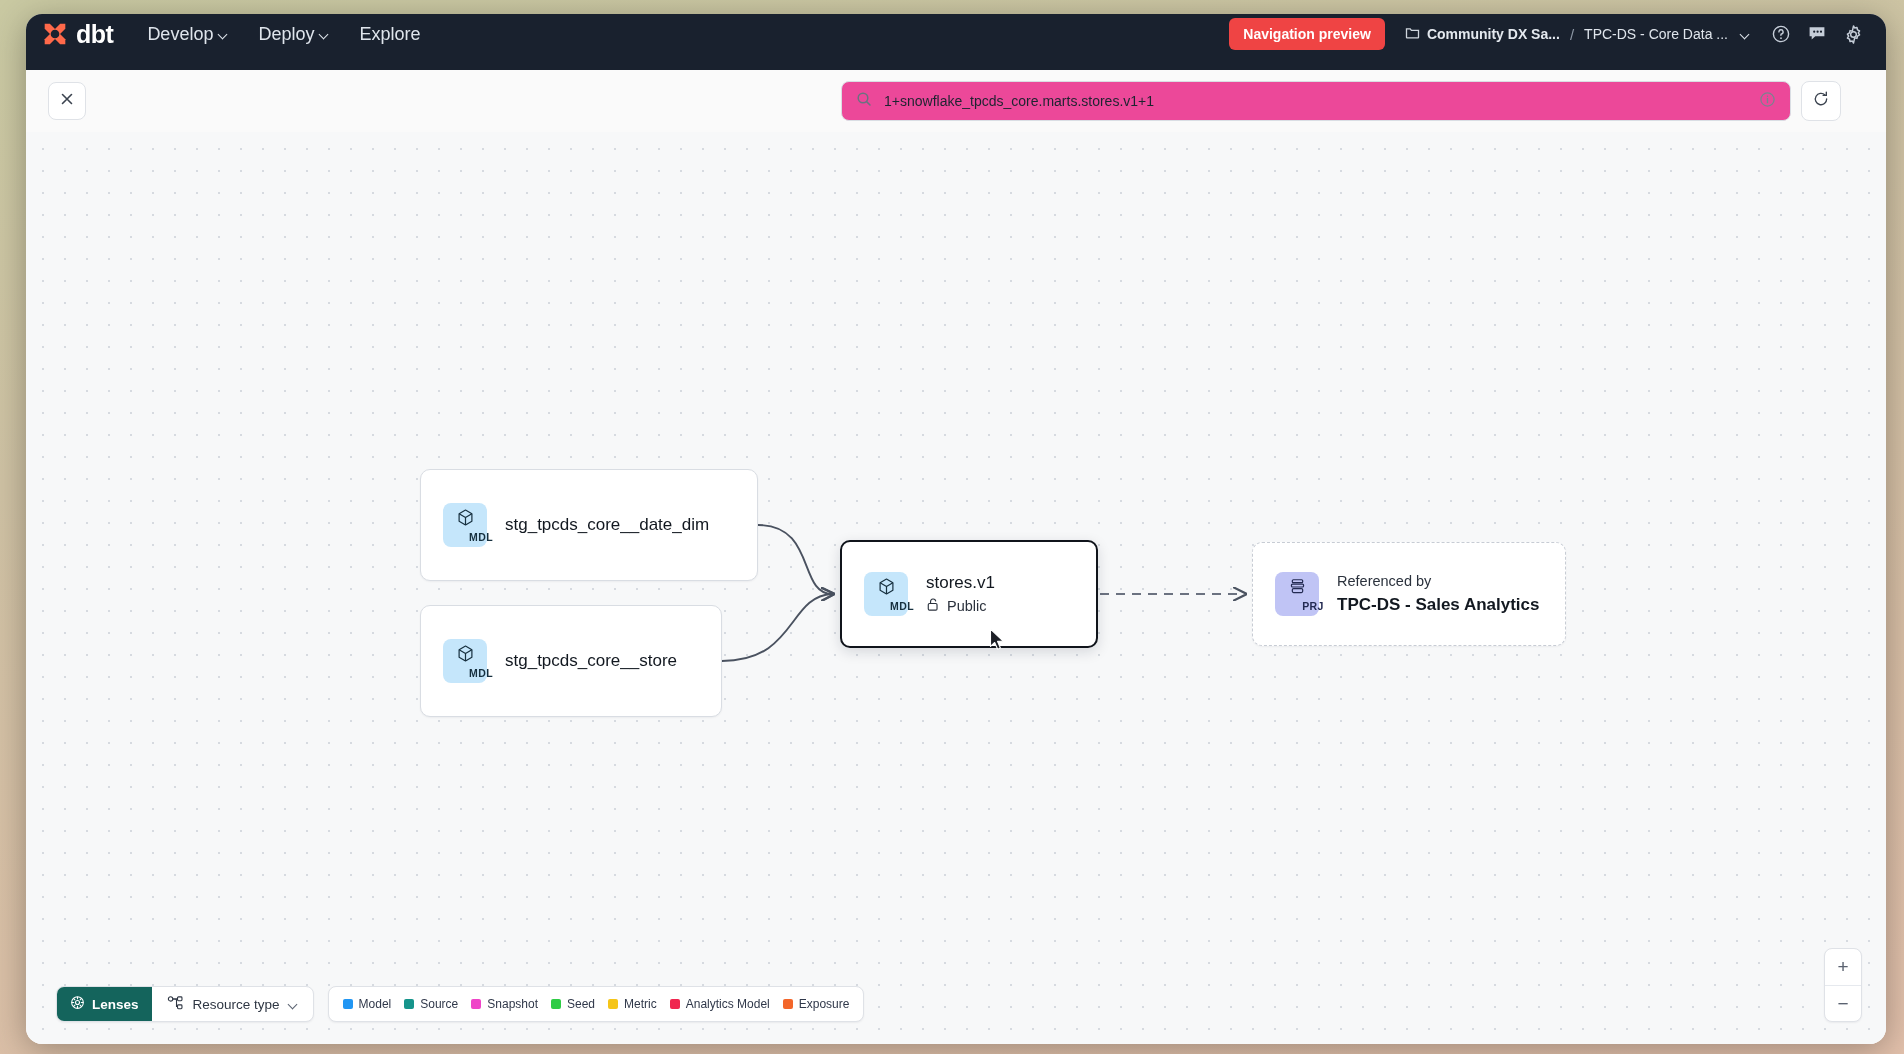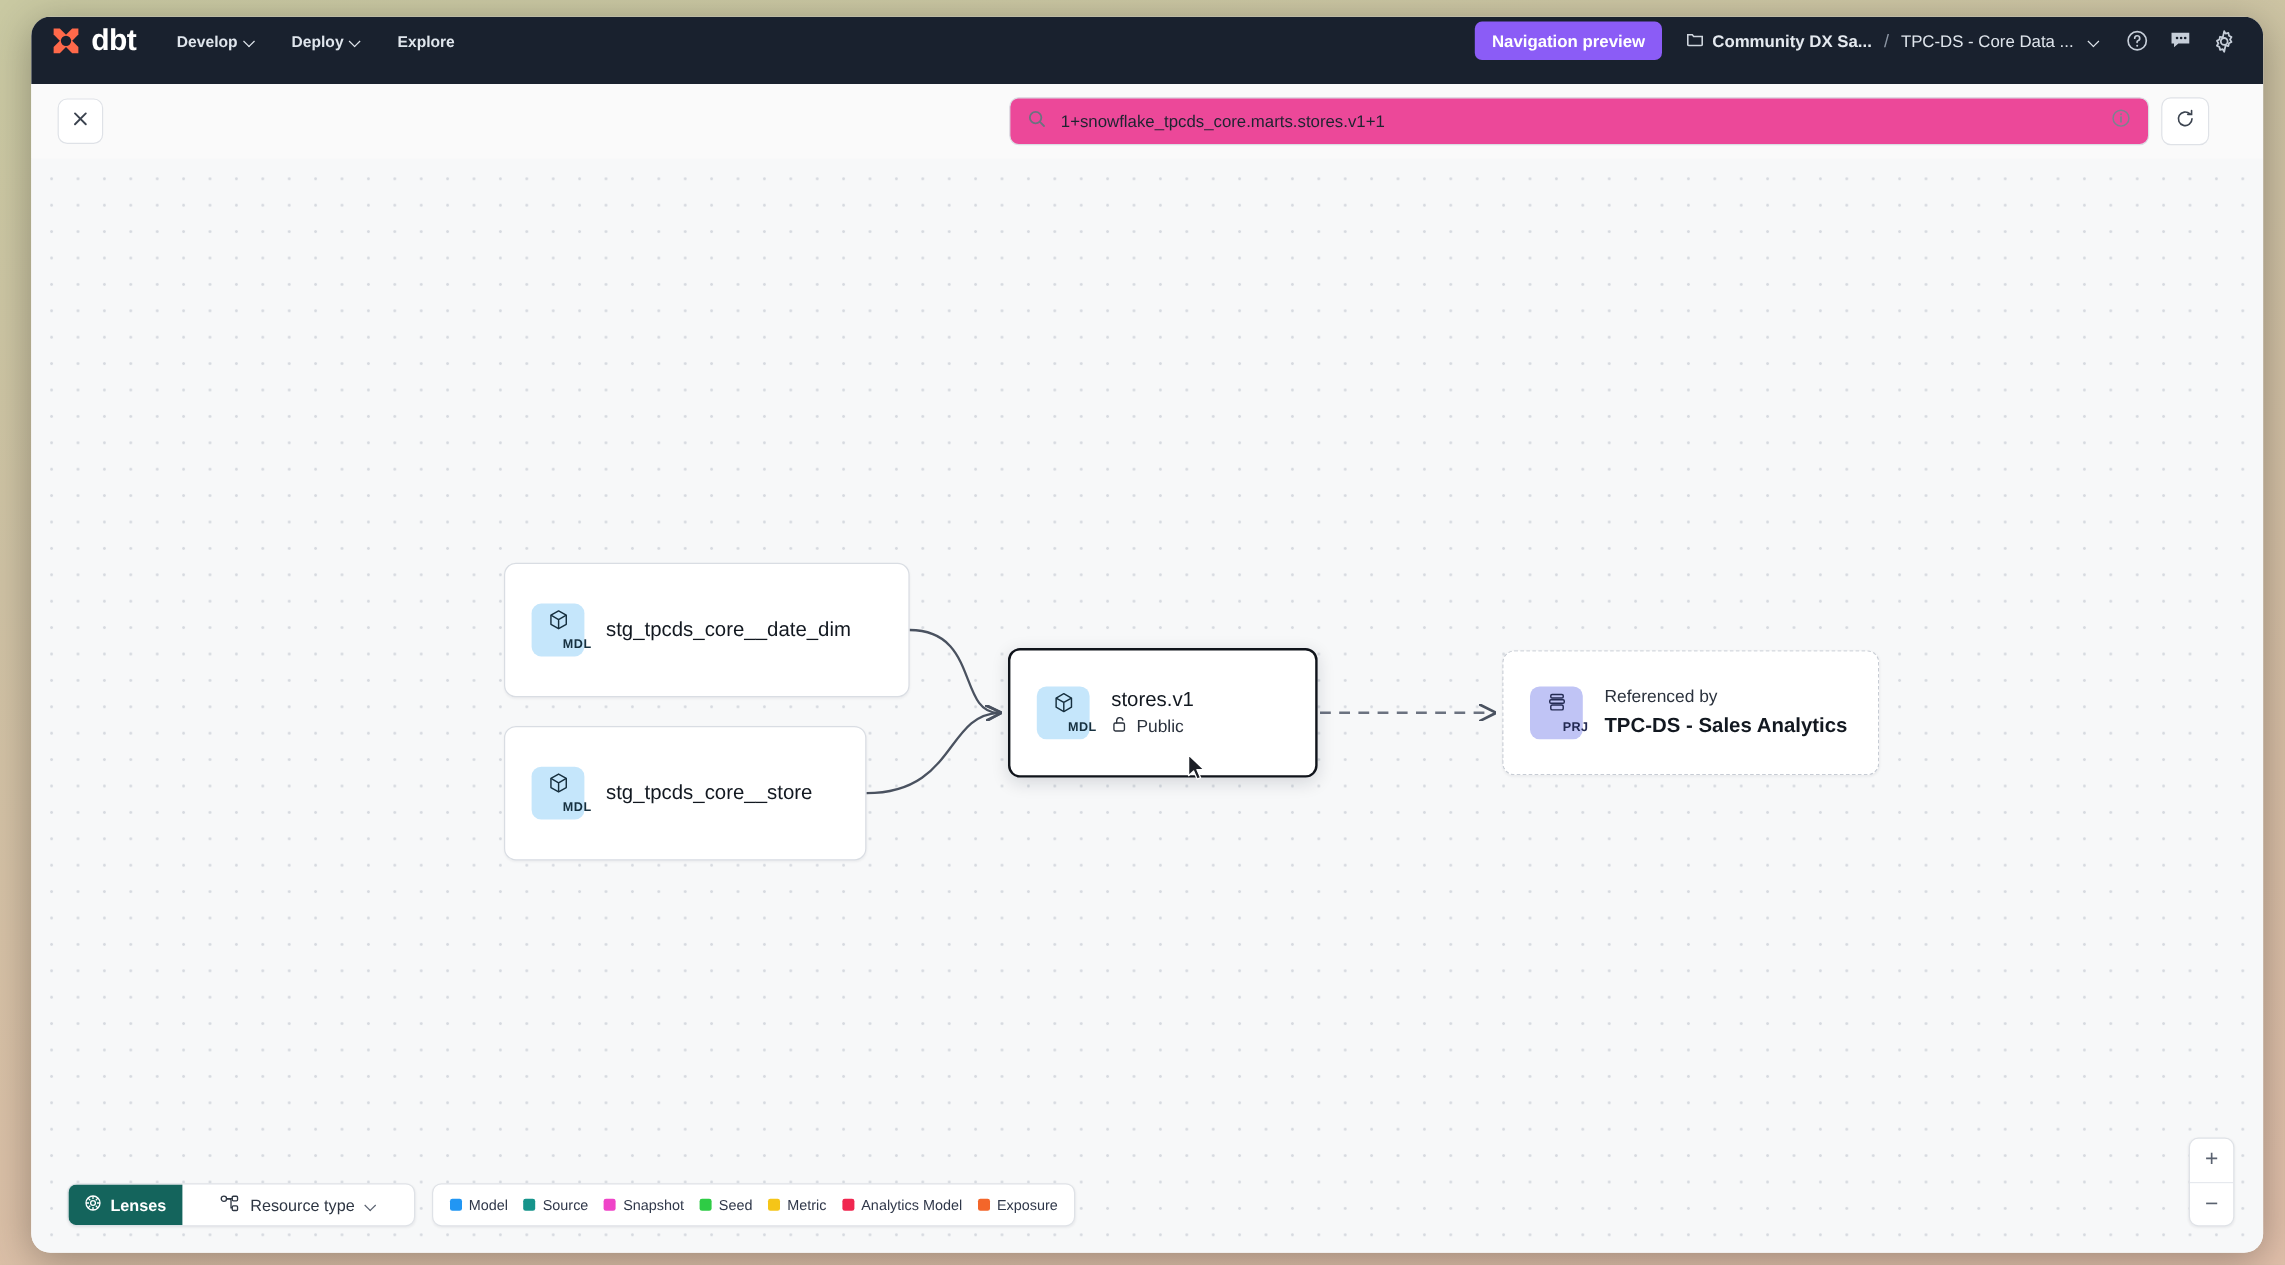--- a/index.html
+++ b/index.html
@@ -34,33 +34,33 @@
     padding: 0 18px 16px 14px;
     color: #e9edf2;
   }
   .logo-wrap { display: flex; align-items: center; gap: 6px; margin-right: 34px; }
   .logo-mark { width: 30px; height: 30px; position: relative; }
   .logo-text {
     font-size: 25px; font-weight: bold; color: #fff; letter-spacing: -.5px;
     line-height: 1;
   }
   .nav-item {
-    font-size: 13px; font-weight: bold; color: #dfe5ec;
+    font-size: 18px; font-weight: normal; color: #dfe5ec;
     margin-right: 30px; display: flex; align-items: center; gap: 6px;
     cursor: pointer; white-space: nowrap;
   }
   .chev { display:inline-block; width: 9px; height: 9px; position: relative; }
   .chev:before{
     content:""; position:absolute; left:0; top:1px;
     width:6px;height:6px; border-right:1.6px solid currentColor;border-bottom:1.6px solid currentColor;
     transform: rotate(45deg);
   }
   #topnav .spacer { flex: 1; }
   .nav-preview-btn {
-    background: #8b5cf6; color: #ffffff;
+    background: #ef4444; color: #ffffff;
     font-size: 14px; font-weight: bold;
     padding: 8px 14px; border-radius: 6px; cursor: pointer;
     margin-right: 20px; white-space: nowrap;
   }
   .crumb {
     display:flex; align-items:center; gap:7px;
     font-size: 14px; font-weight: bold; color: #e4e9ef;
     cursor: pointer; white-space: nowrap;
   }
   .crumb-sep { color: #8e98a6; margin: 0 10px; font-size: 15px; }
@@ -166,21 +166,21 @@
     background:#fff; height: 36px;
     box-shadow: 0 1px 2px rgba(17,24,39,.06);
   }
   .seg-lenses {
     background:#14645c; color:#fff; height:100%;
     display:flex; align-items:center; gap: 7px;
     padding: 0 13px; font-size: 13.5px; font-weight: 600; cursor:pointer;
   }
   .seg-restype {
     height:100%; display:flex; align-items:center; gap: 9px;
-    padding: 0 31px; font-size: 13.5px; color:#2e3643; cursor:pointer;
+    padding: 0 15px; font-size: 13.5px; color:#2e3643; cursor:pointer;
     white-space: nowrap;
   }
   .legend {
     display:flex; align-items:center; gap: 13px;
     height: 36px; padding: 0 14px;
     border: 1px solid #dfe2e7; border-radius: 8px; background:#fff;
     box-shadow: 0 1px 2px rgba(17,24,39,.06);
   }
   .legend-item { display:flex; align-items:center; gap: 6px; font-size: 12px; color:#30384a; white-space: nowrap;}
   .swatch { width: 10px; height: 10px; border-radius: 2px; flex:none; }

